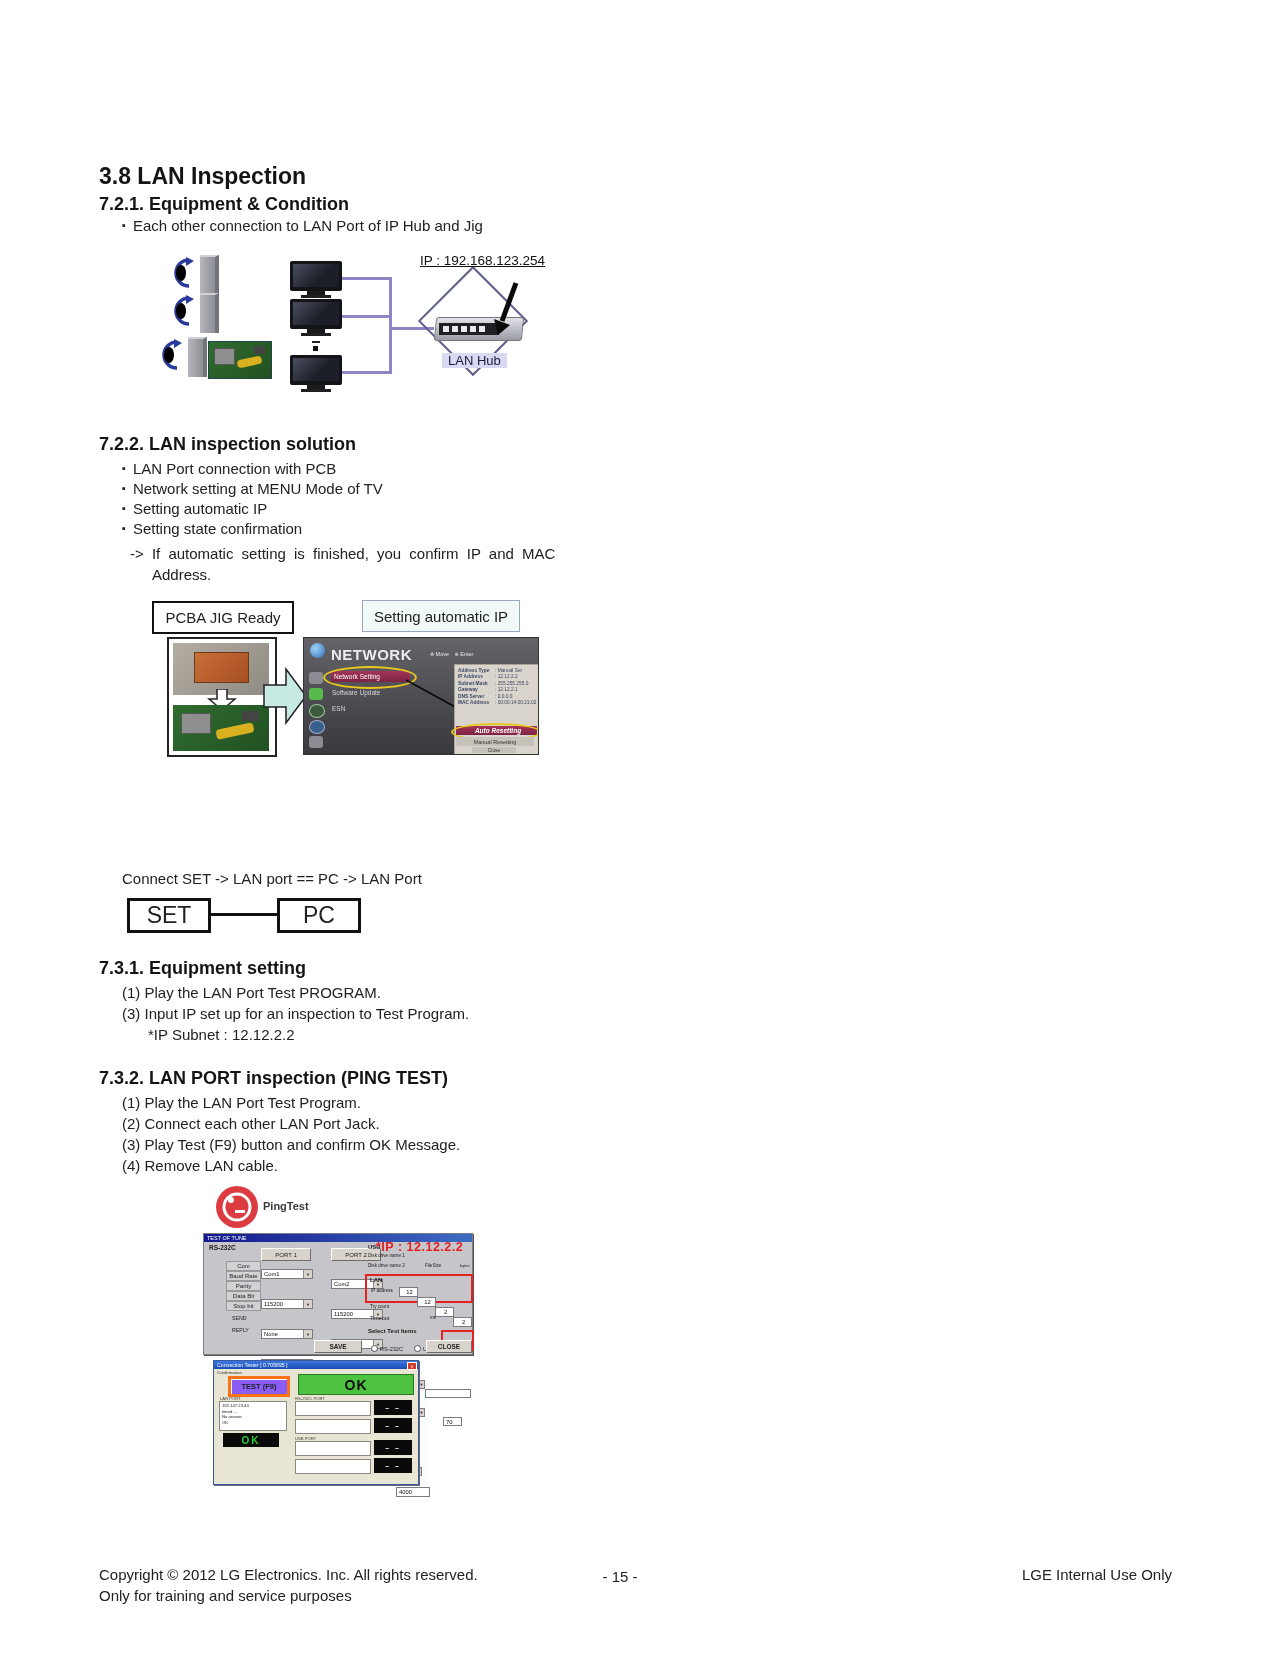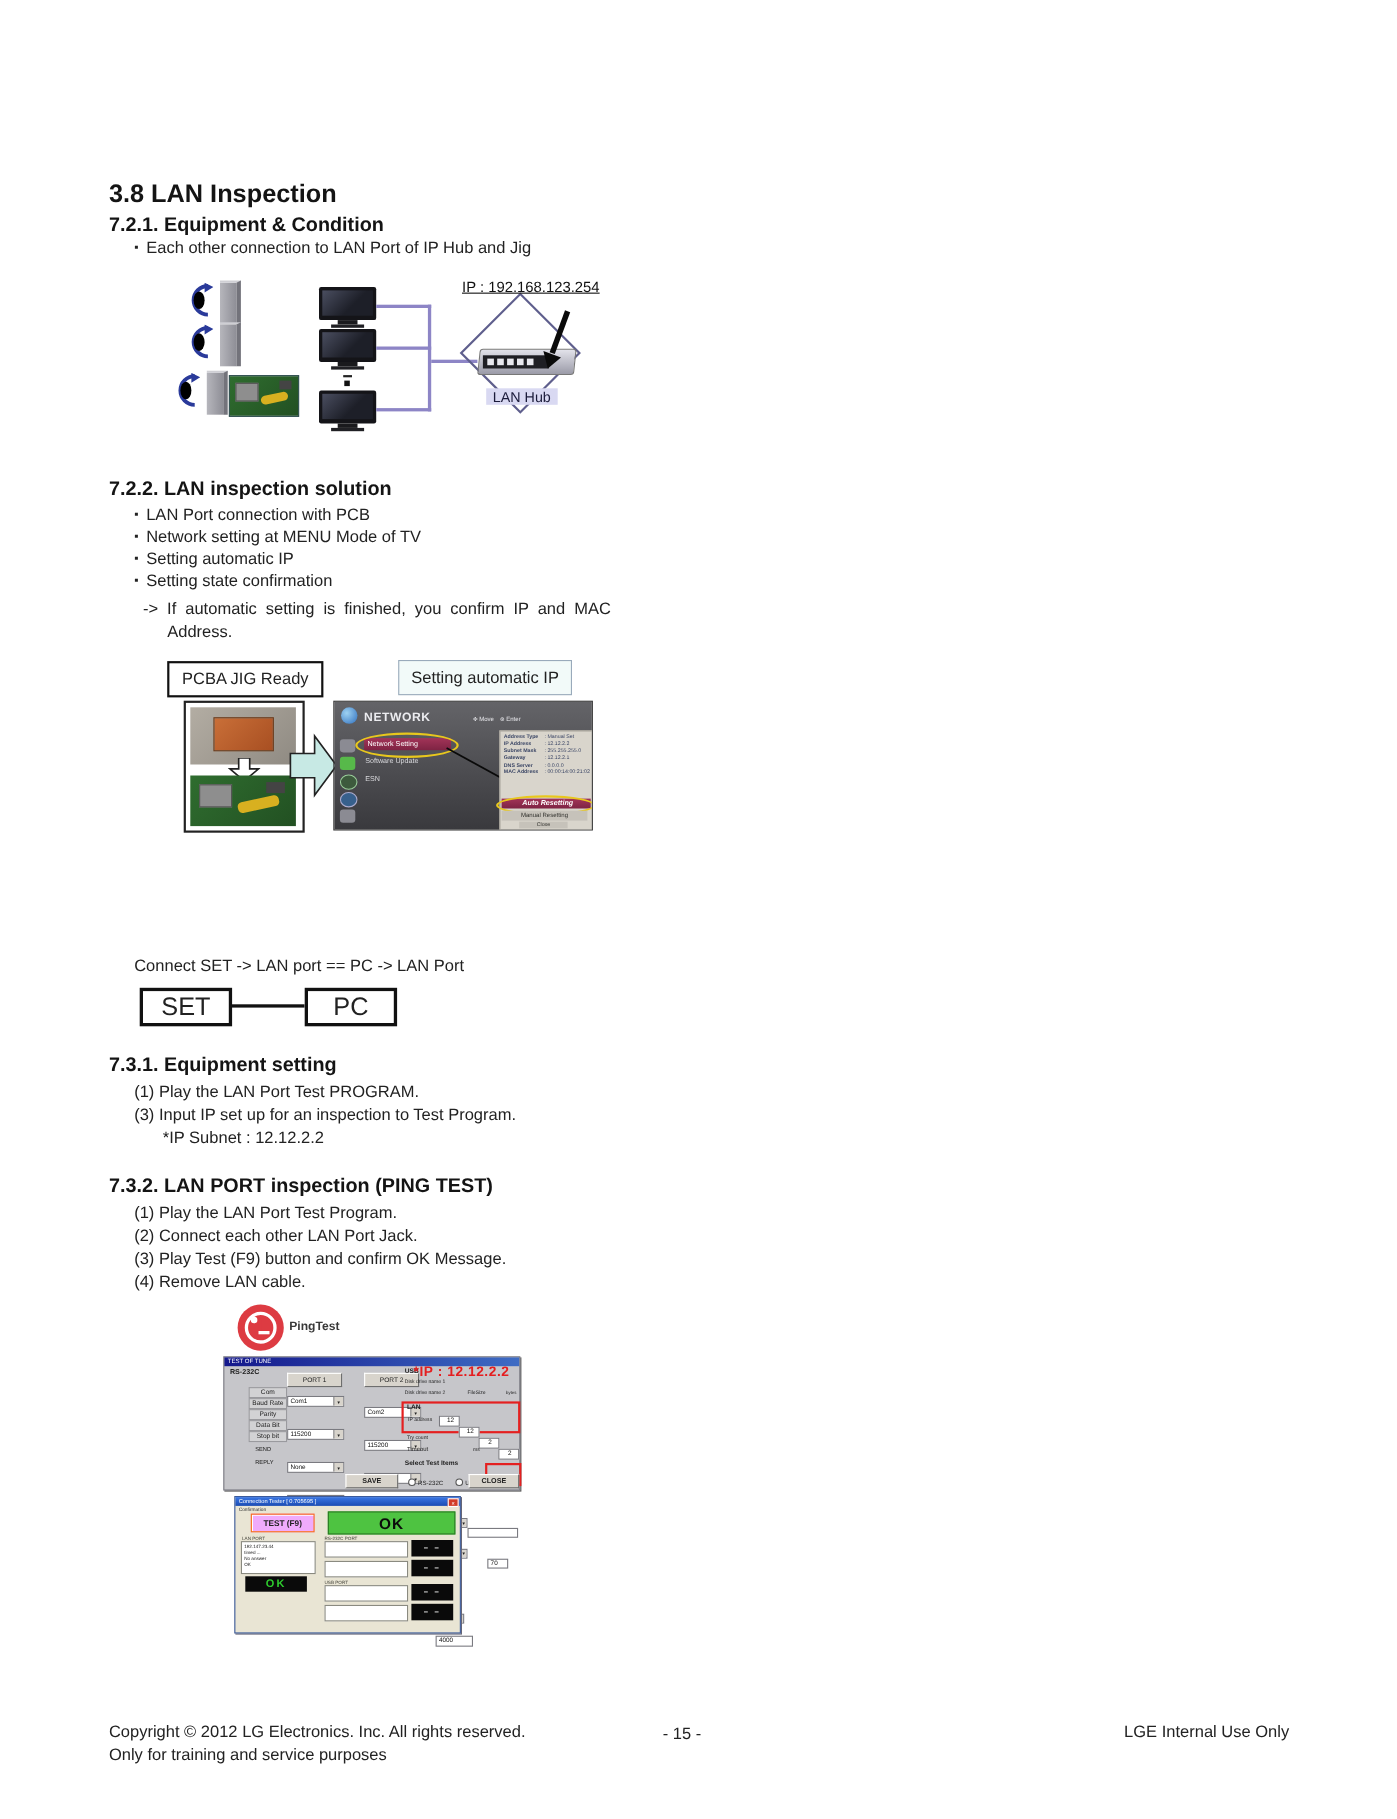--- a/index.html
+++ b/index.html
@@ -34,21 +34,21 @@
   .photo-frame{border:2px solid #222;background:#fff;}
   .photo-top{background:linear-gradient(135deg,#b3ada3,#8f8a82);position:relative;}
   .photo-top .fixture{position:absolute;left:22%;top:18%;width:55%;height:55%;
                       background:linear-gradient(135deg,#c96f38,#a84f22);border:1px solid #6b3a1a;}
   .photo-bot{background:linear-gradient(135deg,#2f6d2f,#225022);position:relative;}
   .photo-bot .conn{position:absolute;left:8%;top:18%;width:30%;height:40%;background:#8e8e8e;border:1px solid #555;}
   .photo-bot .cable{position:absolute;left:45%;top:45%;width:40%;height:22%;background:#d8b020;border-radius:4px;transform:rotate(-12deg);}
   .photo-bot .chip{position:absolute;right:10%;top:12%;width:18%;height:22%;background:#444;}
   
   .tvshot{background:linear-gradient(180deg,#646468,#39393d);border:1px solid #333;overflow:hidden;}
-  .tvshot .net-title{font-size:11px;font-weight:bold;color:#ececf0;letter-spacing:.5px;}
+  .tvshot .net-title{font-size:15px;font-weight:bold;color:#ececf0;letter-spacing:.5px;}
   .menu-bar{background:linear-gradient(180deg,#a23458,#7e2343);color:#fff;font-size:6.5px;
             display:flex;align-items:center;padding-left:3px;}
   .menu-plain{font-size:6.5px;color:#d8d8dc;}
   .yellow-ellipse{border:2px solid #e8c71d;border-radius:50%;}
   .info-panel{background:#d9d5cc;border:1px solid #a8a49a;font-size:4.8px;color:#3c4766;}
   .info-row{display:flex;line-height:6.4px;}
   .info-row .lbl{width:37px;font-weight:bold;}
   .gray-btn-bar{background:#c6c2ba;color:#33332f;display:flex;align-items:center;justify-content:center;}
   .move-glyph::before{content:"✜ ";font-size:5px;}
   .enter-glyph::before{content:"⊛ ";font-size:5px;}
@@ -71,21 +71,21 @@
   .red-ip{color:#e41e20;font-size:12.5px;font-weight:bold;letter-spacing:.5px;white-space:nowrap;}
   .radio{width:5px;height:5px;border-radius:50%;border:1px solid #555;background:#fff;display:inline-block;vertical-align:-1px;}
   .radio.sel{background:radial-gradient(circle,#111 40%,#fff 45%);}
   .radio-lbl{font-size:5.6px;color:#222;margin-left:2px;}
   
   .d2{background:#e9e5d4;border:1px solid #3a5a9c;box-shadow:1px 1px 0 #667;}
   .d2 .titlebar{background:linear-gradient(180deg,#3b77e4,#1b4cb4);color:#fff;font-size:5.2px;
                 display:flex;align-items:center;padding-left:3px;position:relative;}
   .xp-close{position:absolute;right:1px;top:1px;width:8px;height:6px;background:#d23c28;border:1px solid #fff;
             color:#fff;font-size:4px;display:flex;align-items:center;justify-content:center;}
-  .btn-xp{background:#f0abfc;border:1px solid #f97316;box-shadow:inset 1px 1px 0 #fff;
+  .btn-xp{background:#8b5cf6;border:3px solid #f97316;box-shadow:inset 1px 1px 0 #fff;
           display:flex;align-items:center;justify-content:center;font-weight:bold;color:#222;}
   .ok-banner{background:#4ec341;border:1px solid #2a7a24;display:flex;align-items:center;justify-content:center;
              font-size:14px;font-weight:900;color:#0b0b0b;letter-spacing:1px;}
   .white-list{background:#fff;border:1px solid #8a8a80;font-size:4.2px;color:#222;line-height:5.6px;padding:1px 2px;overflow:hidden;}
   .black-ok{background:#0a0a0a;display:flex;align-items:center;justify-content:center;
             color:#2ecc2e;font-weight:900;font-size:10px;letter-spacing:2px;}
   .white-field{background:#fff;border:1px solid #8a8a80;}
   .black-dash{background:#0a0a0a;display:flex;align-items:center;justify-content:center;
               color:#fff;font-weight:bold;font-size:7px;letter-spacing:2px;}
   .port-lbl{font-size:4.2px;color:#44443c;}

